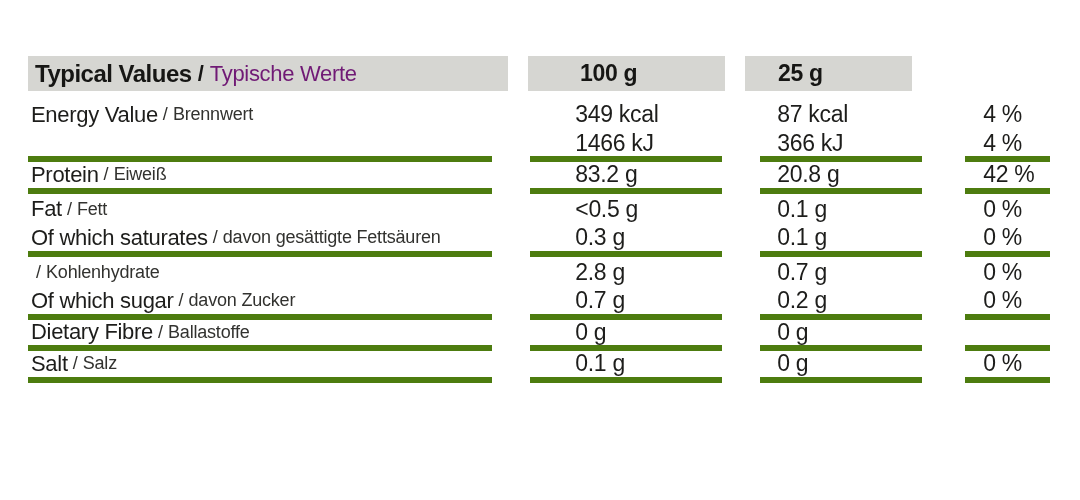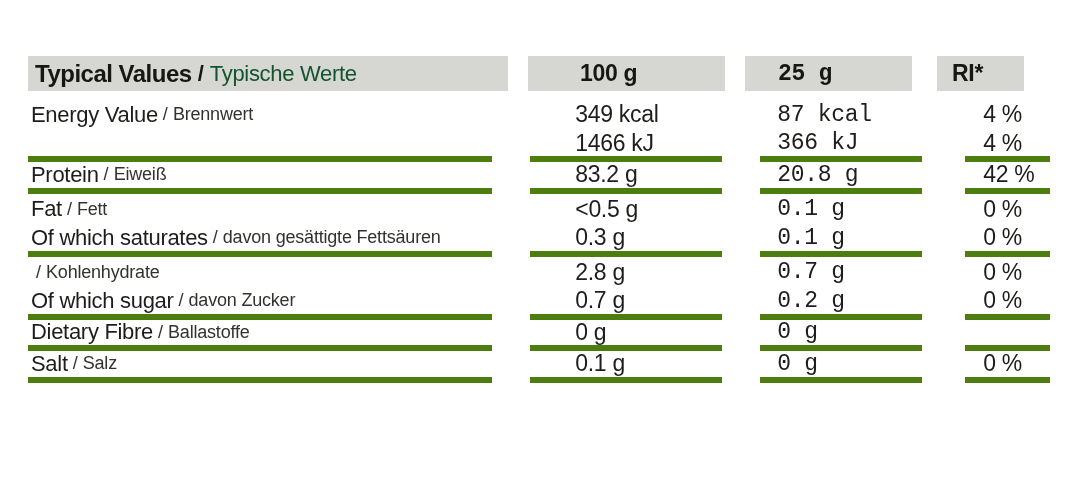--- a/index.html
+++ b/index.html
@@ -26,33 +26,33 @@
   }
   .hrow, .row { display: flex; }
   .cell {
     box-sizing: border-box;
     display: flex;
     align-items: center;
     white-space: nowrap;
   }
   .c1 { width: 480px; margin-right: 20px; }
   .c2 { width: 197px; margin-right: 20px; }
-  .c3 { width: 167px; margin-right: 25px; font-family: Liberation Mono, monospace; }
+  .c3 { width: 167px; margin-right: 25px; }
   .c4 { width: 87px; }
 
   
   .hrow { height: 35px; margin-bottom: 8px; }
   .hrow .cell { background: #d6d6d2; }
   .hrow .c1 { padding-left: 7px; }
   .hrow .c2 { padding-left: 52px; }
   .hrow .c3 { padding-left: 33px; }
   .hrow .c4 { padding-left: 15px; }
   .h-en  { font-weight: 700; font-size: 24px; letter-spacing: -0.5px; color: #161614; }
   .h-sep { font-weight: 700; font-size: 22px; margin: 0 6px; color: #161614; }
-  .h-de  { font-weight: 400; font-size: 22px; letter-spacing: -0.3px; color: #14532d; }
+  .h-de  { font-weight: 400; font-size: 22px; letter-spacing: -0.3px; color: #701a75; }
   .hdr-col { font-weight: 700; font-size: 23px; letter-spacing: -0.3px; color: #161614; }
 
   
   .row { height: 31.5px; gap: 18px; }
   .row .c1 { padding-left: 3px; }
   .row .c2 { padding-left: 45px; }
   .row .c3 { padding-left: 17px; }
   .row .c4 { padding-left: 18px; }
   .row.lined .cell { border-bottom: 6px solid #4d7c0f; }
   .en  { font-size: 22px; letter-spacing: -0.3px; color: #1d1d1b; }
@@ -67,21 +67,20 @@
   <div class="table">
 
     <div class="hrow">
       <div class="cell c1">
         <span class="h-en">Typical Values</span>
         <span class="h-sep">/</span>
         <span class="h-de">Typische Werte</span>
       </div>
       <div class="cell c2 hdr-col">100 g</div>
       <div class="cell c3 hdr-col">25 g</div>
-      <div class="cell c4 hdr-col">RI*</div>
     </div>
 
     <div class="rows">
 
       <div class="row">
         <div class="cell c1">
           <span class="en">Energy Value</span>
           <span class="sep">/</span>
           <span class="de">Brennwert</span>
         </div>

